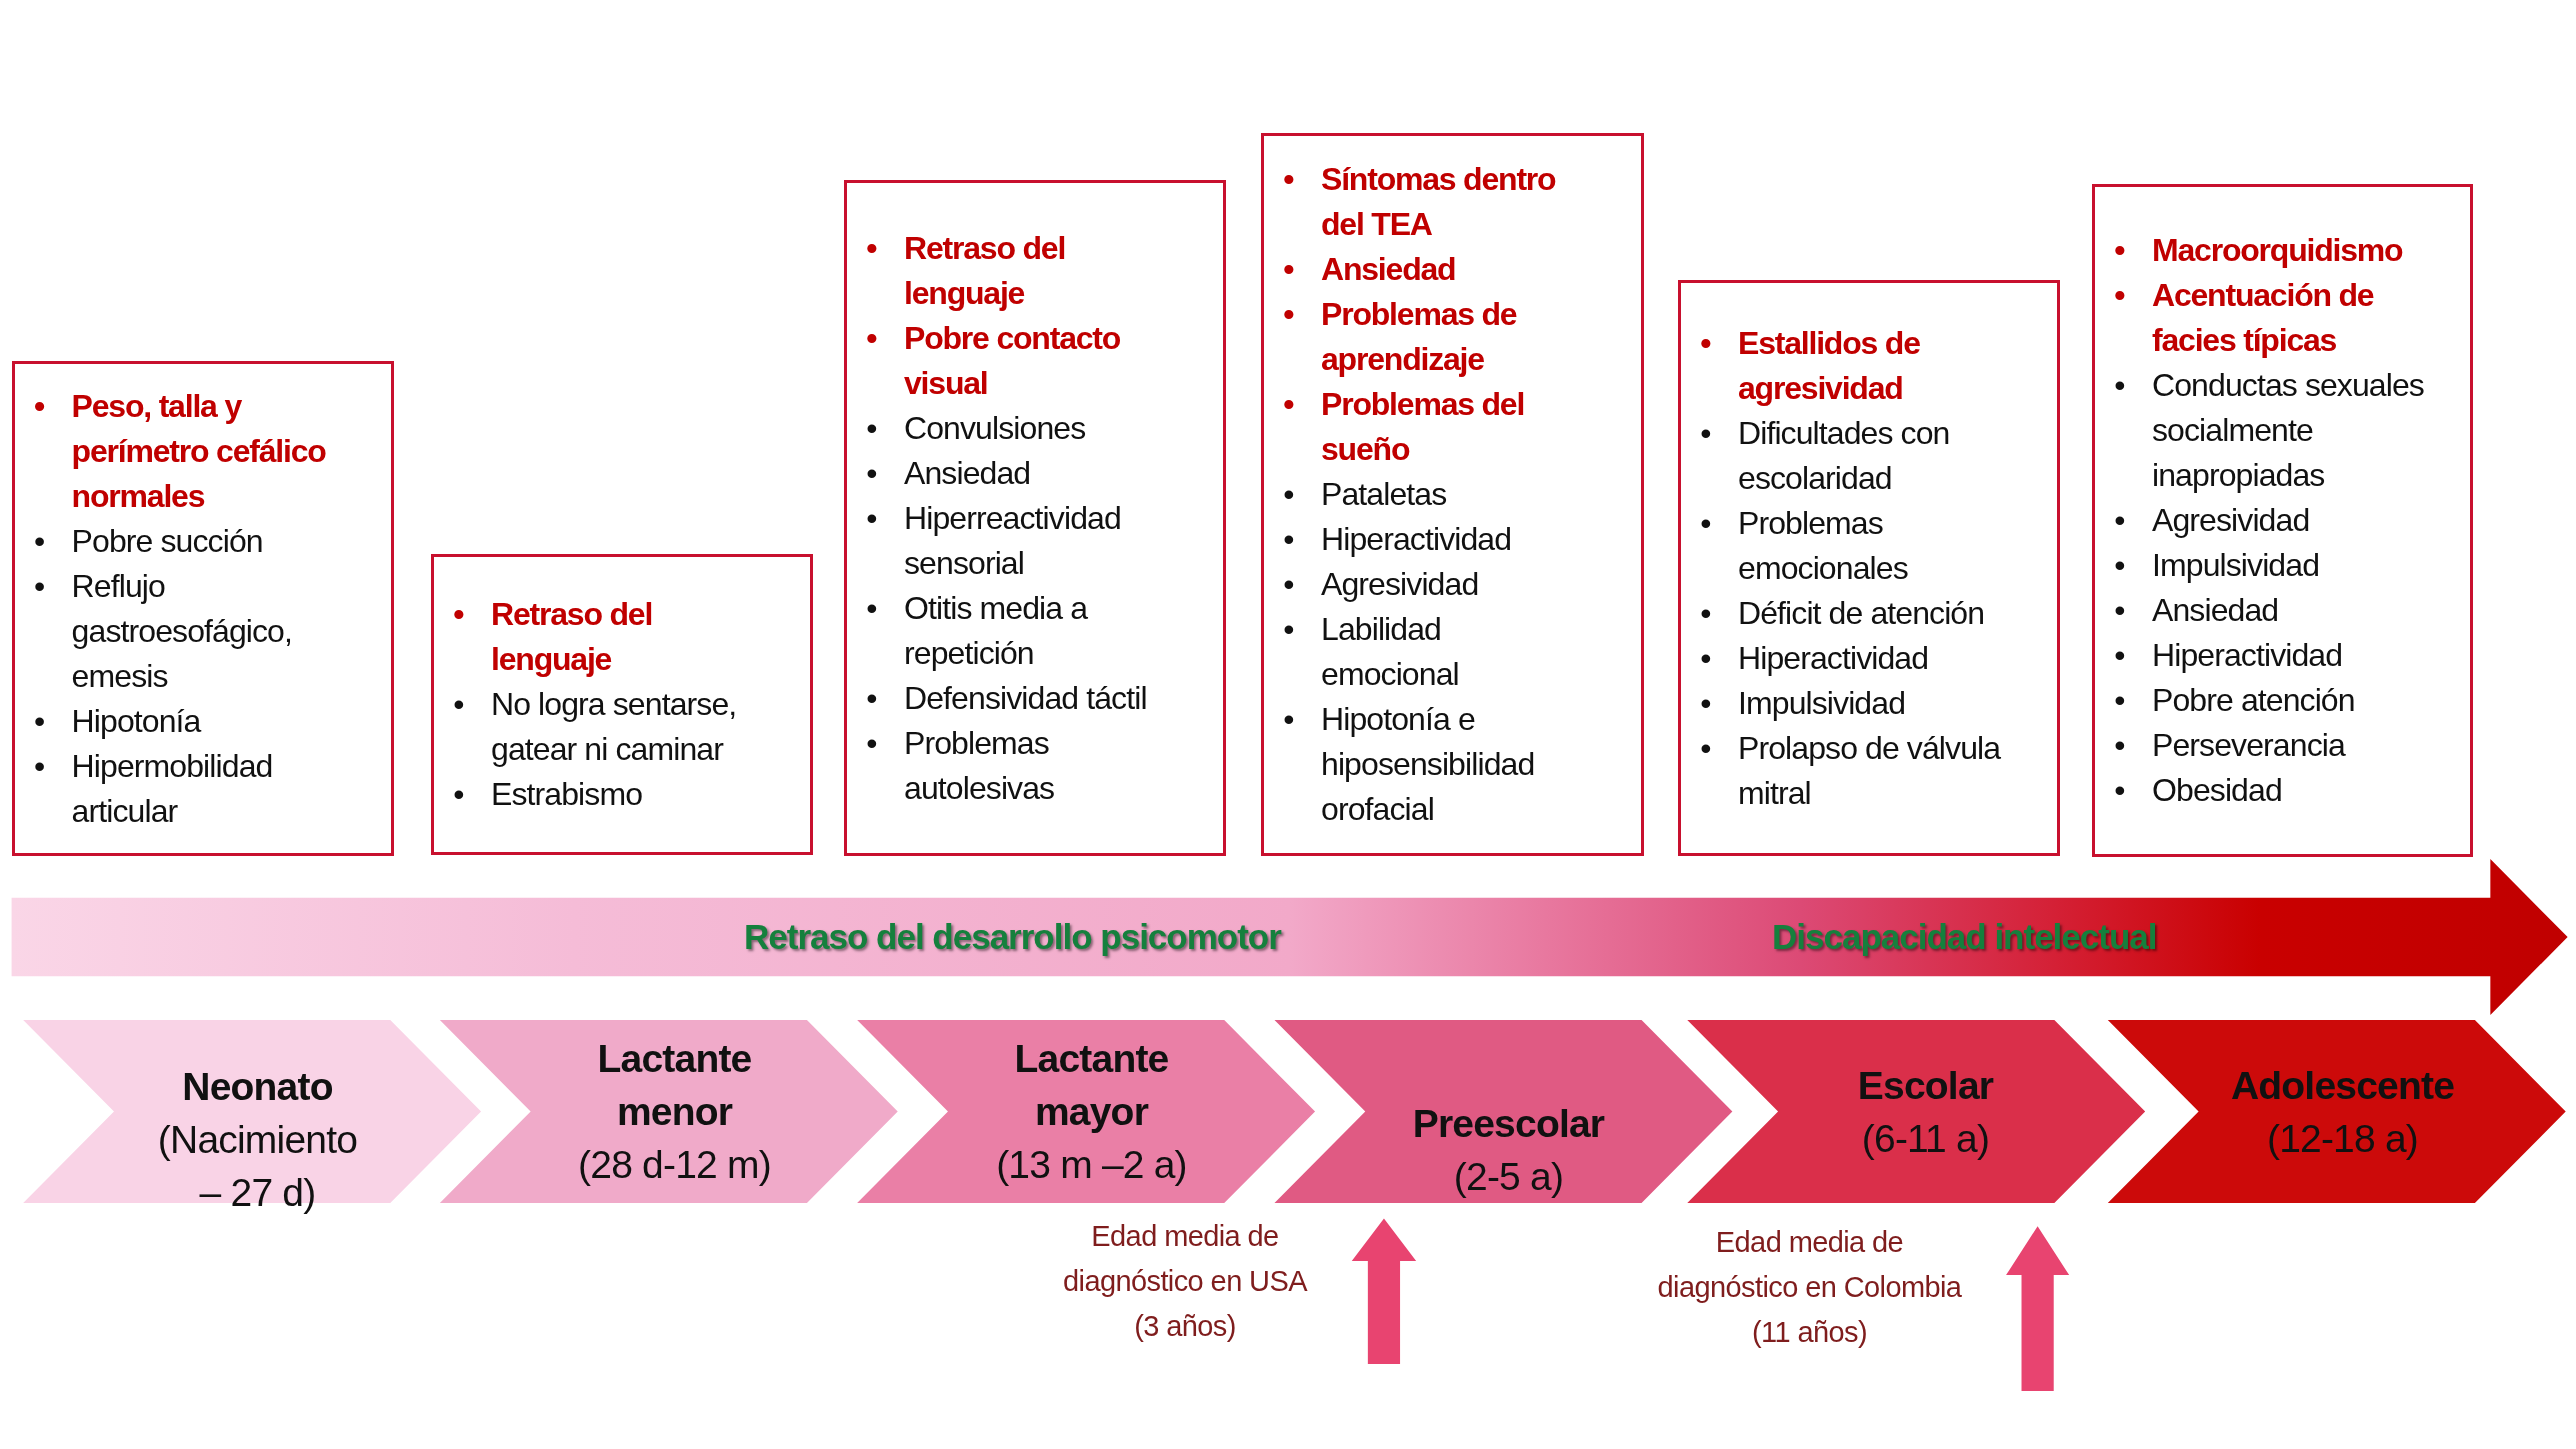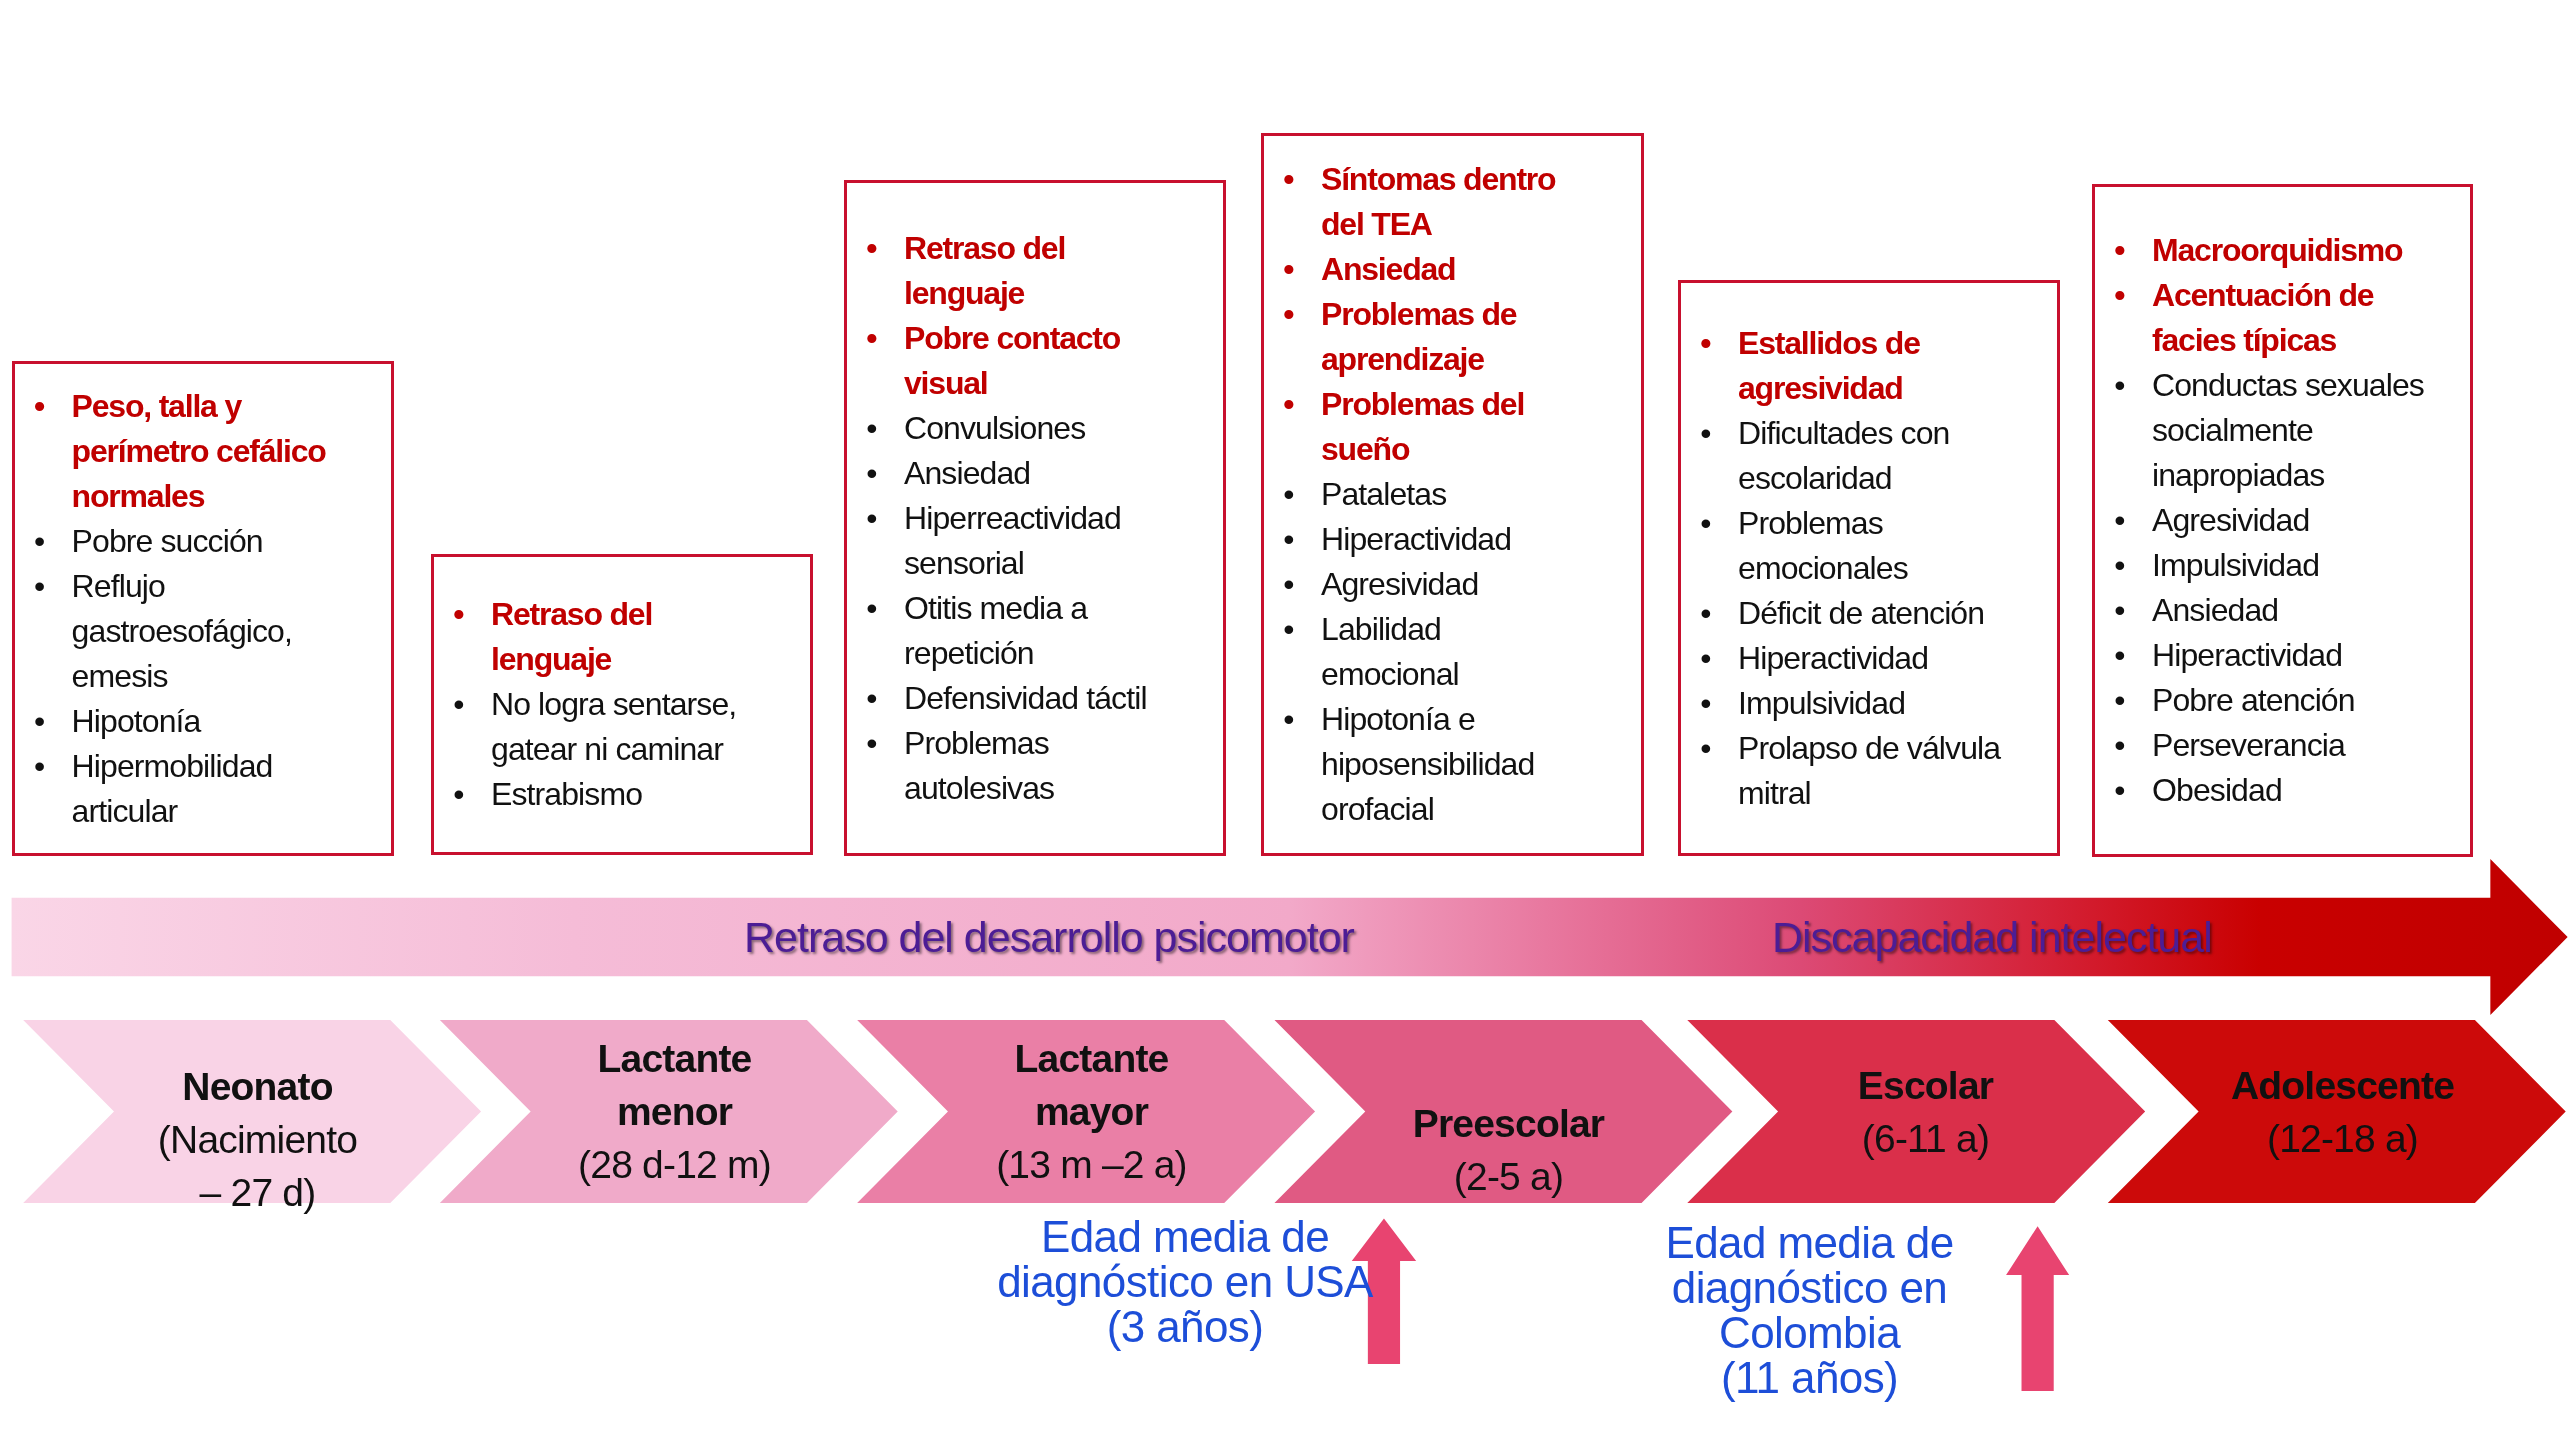--- a/index.html
+++ b/index.html
@@ -6,27 +6,27 @@
   body { width:2576px; height:1449px; position:relative; overflow:hidden;
          font-family:"Liberation Sans", "DejaVu Sans", sans-serif; }
   .box { position:absolute; box-sizing:border-box; border:3.2px solid #c8102e; background:#fff;
          display:flex; flex-direction:column; justify-content:center; padding:13px 9px 13px 0; }
   .box ul { list-style:none; margin:0; padding:0; }
   .box li { position:relative; padding-left:57px; font-size:32px; line-height:45px;
             color:#111; white-space:pre-line; letter-spacing:-0.9px; }
   .box li .bullet { position:absolute; left:19.3px; top:0; font-size:32px; }
   .box li.hl { color:#c00000; font-weight:bold; letter-spacing:-1.2px; }
   #diagram-svg { position:absolute; left:0; top:0; }
-  .band-label { position:absolute; font-size:43px; line-height:52px; color:#4c1d95;
-                text-shadow: 1.9px 1.9px 2.6px rgba(0,0,0,0.45); white-space:nowrap; letter-spacing:-1px; }
+  .band-label { position:absolute; font-size:35px; line-height:52px; color:#15803d;
+                text-shadow: 1.9px 1.9px 2.6px rgba(0,0,0,0.45); white-space:nowrap; letter-spacing:-1px;font-weight:bold; }
   .stage { position:absolute; top:1020px; height:183px; display:flex; flex-direction:column;
            justify-content:center; align-items:center; text-align:center; color:#111; }
   .stage .name { font-size:39px; line-height:53px; font-weight:bold; white-space:pre-line; letter-spacing:-0.8px; }
   .stage .range { font-size:39px; line-height:53px; white-space:pre-line; letter-spacing:-0.8px; }
-  .note { position:absolute; text-align:center; font-size:44px; line-height:45px; color:#1d4ed8;
+  .note { position:absolute; text-align:center; font-size:29px; line-height:45px; color:#7f1d1d;
           white-space:pre-line; letter-spacing:-0.6px; }
 </style>
 </head>
 <body>
 
 <svg id="diagram-svg" width="2576" height="1449" viewBox="0 0 4000 2250">
   <defs>
     <linearGradient id="bandGrad" x1="0" y1="0" x2="1" y2="0" gradientUnits="objectBoundingBox">
         <stop offset="0" stop-color="#fad6e7"></stop>
         <stop offset="0.22" stop-color="#f5bcd7"></stop>

